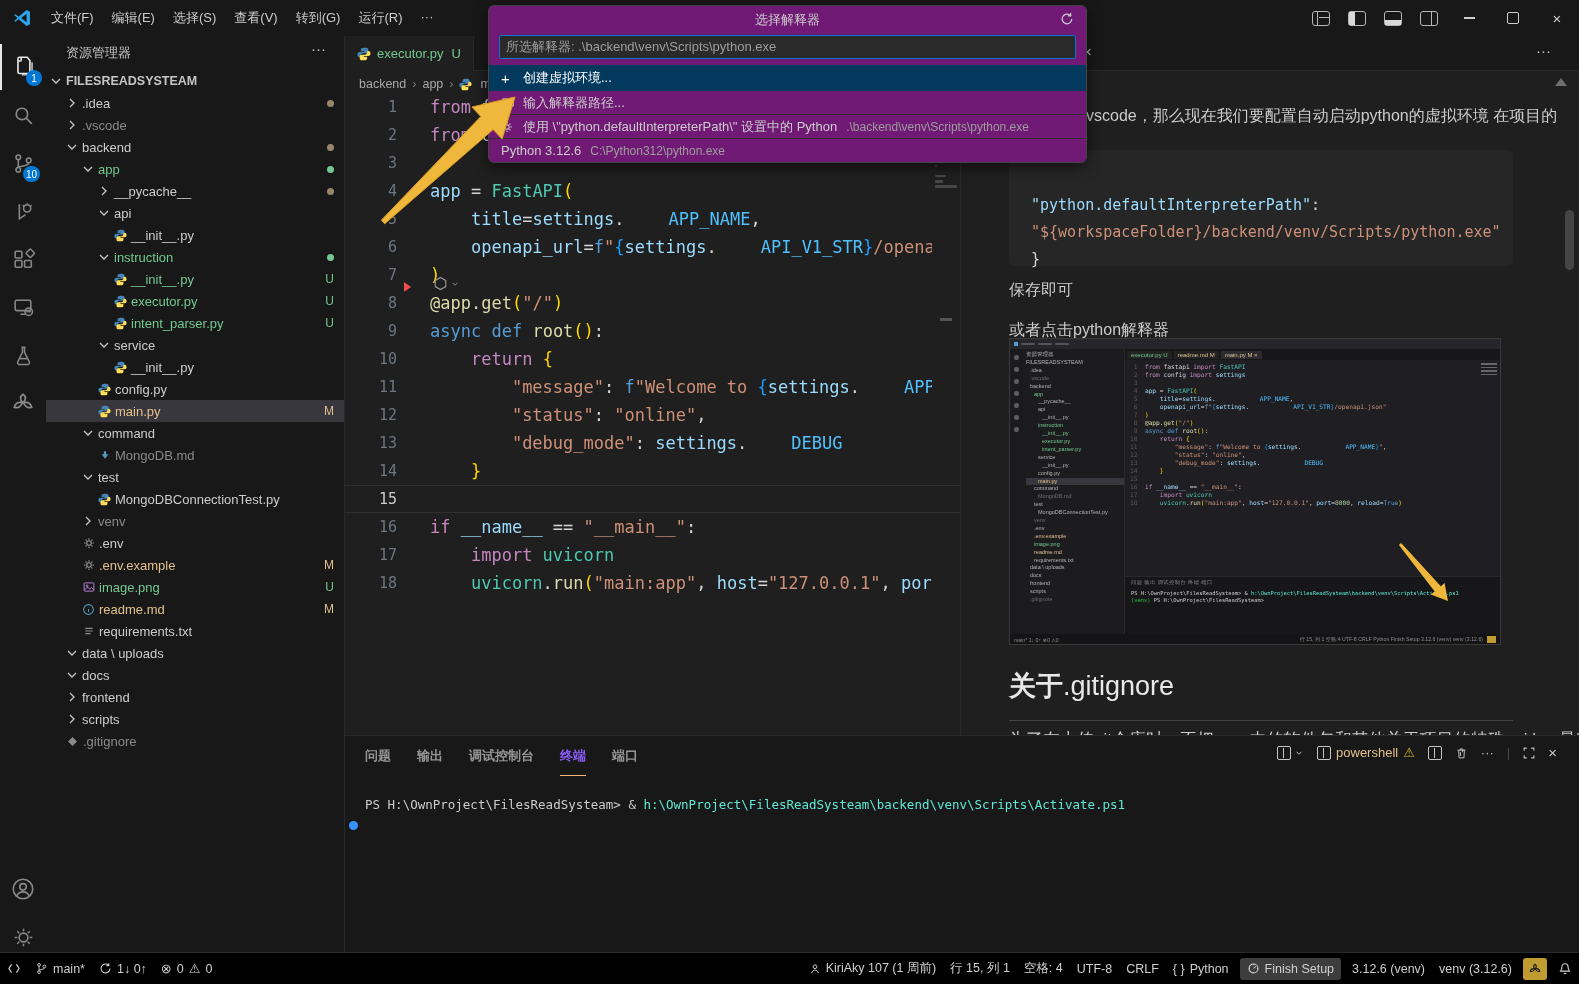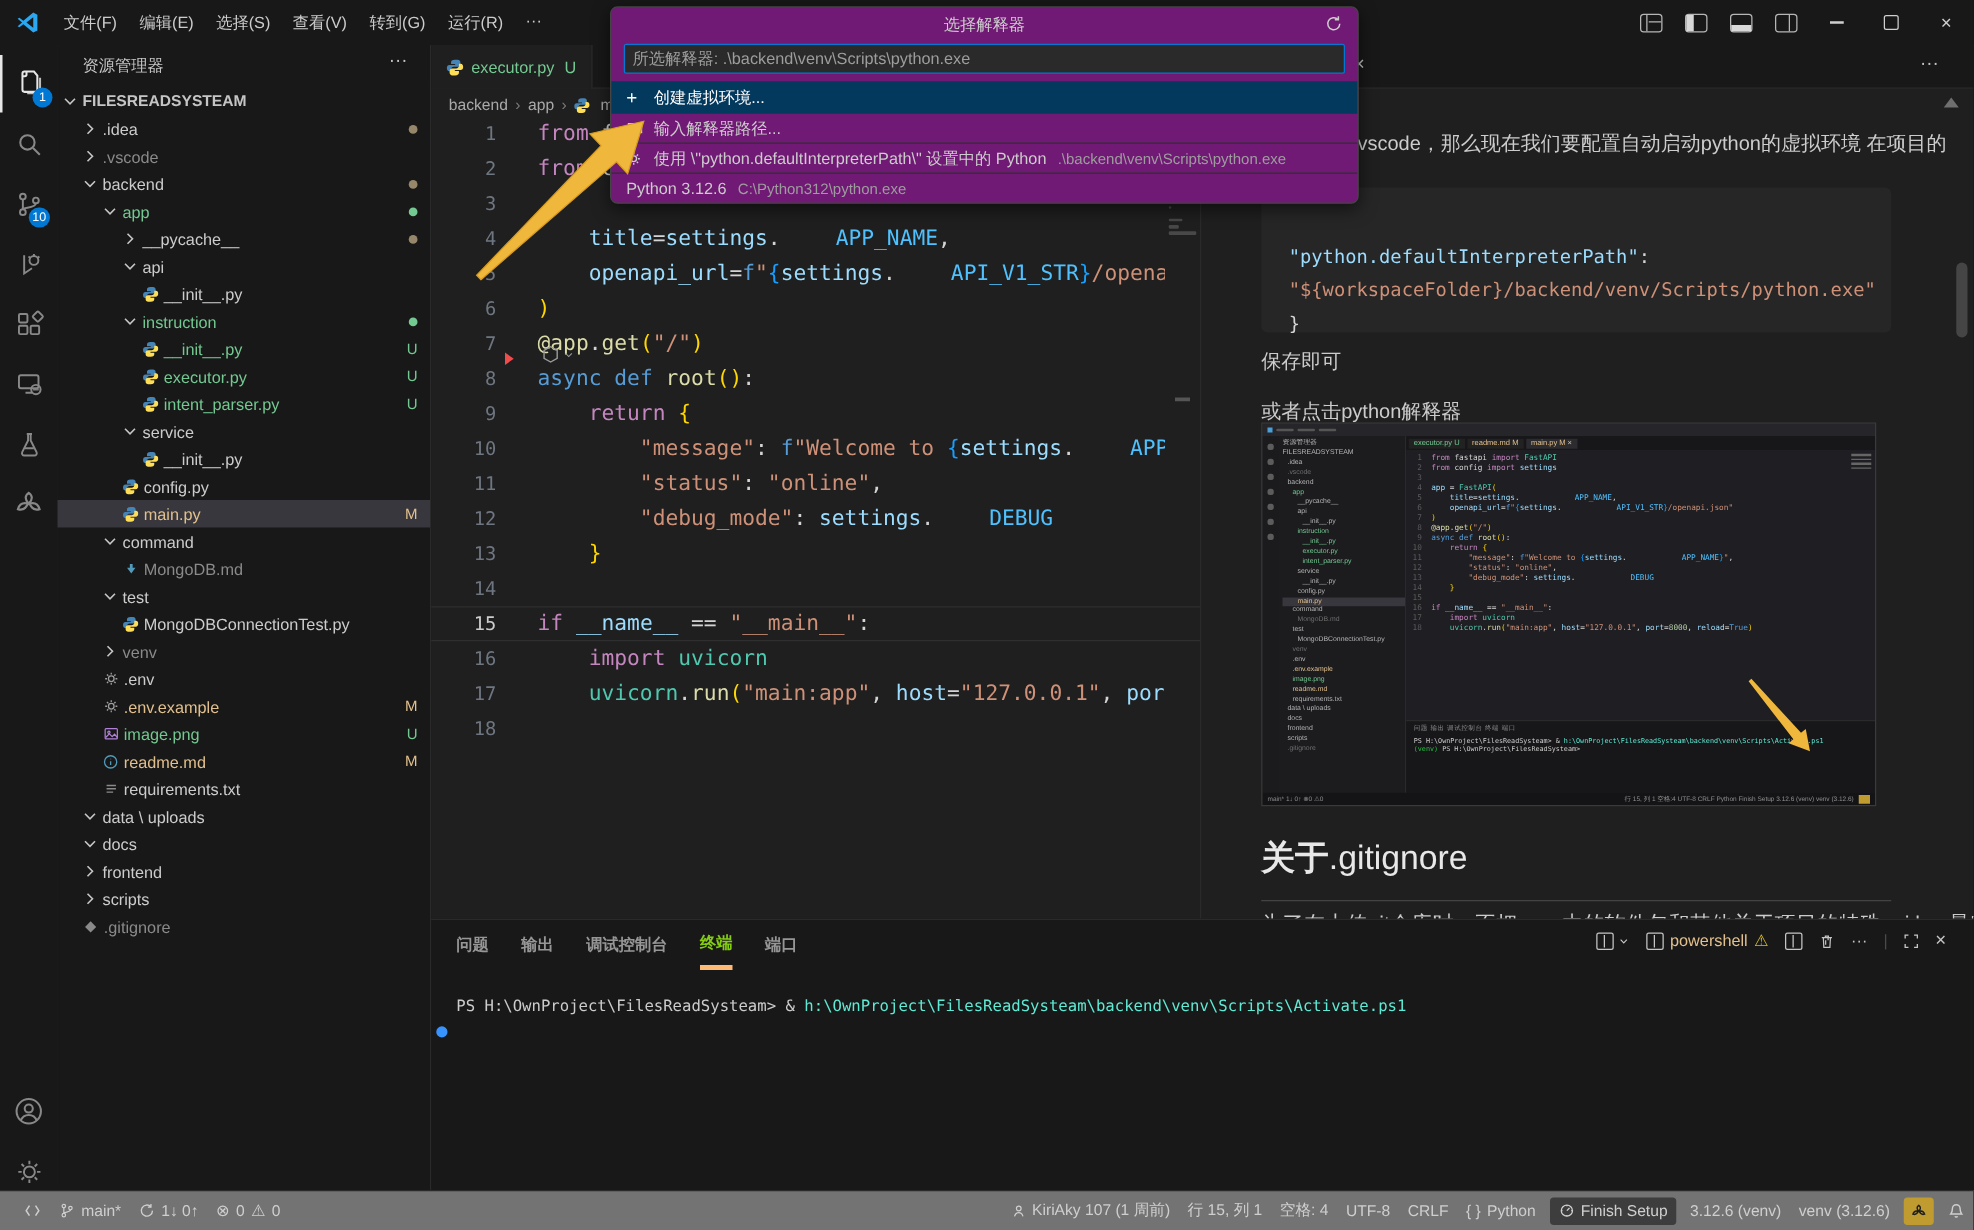--- a/index.html
+++ b/index.html
@@ -115,31 +115,31 @@
   #m-termtabs{font-size:5.2px;color:#8b8b8b;margin-bottom:4px;letter-spacing:.5px;}
   .m-tline{font-family:"DejaVu Sans Mono",monospace;font-size:5.4px;line-height:7.4px;white-space:nowrap;overflow:hidden;}
   #m-status{height:11px;background:#141416;display:flex;align-items:center;font-size:5.2px;color:#8f8f8f;padding:0 4px;gap:4px;}
   #m-status .sp{flex:1;}
   #m-status .olive{width:9px;height:7px;background:#bf9b30;}
 
   
   #panel{position:absolute;left:0;top:699px;width:1234px;height:217px;background:#181818;border-top:1px solid #2a2a2a;box-sizing:border-box;}
   #panel-tabs{position:absolute;left:20px;top:0;height:40px;display:flex;gap:26px;align-items:center;font-size:13px;color:#969696;font-weight:bold;}
   .ptab{height:40px;display:flex;align-items:center;box-sizing:border-box;}
-  .ptab.on{color:#84cc16;border-bottom:4px solid #fdba74;}
+  .ptab.on{color:#8b5cf6;border-bottom:1px solid #fdba74;}
   #panel-controls{position:absolute;right:22px;top:8px;display:flex;align-items:center;gap:13px;color:#c5c5c5;font-size:13px;}
   .ic-split{width:12px;height:12px;border:1.2px solid #c5c5c5;border-radius:2px;position:relative;}
   .ic-split:after{content:"";position:absolute;left:5px;top:1px;bottom:1px;width:1.2px;background:#c5c5c5;}
   .shell-name{color:#e2c08d;}
   .warn{color:#d7ba2a;font-size:13px;}
   #term-lines{position:absolute;left:20px;top:58px;font-family:"DejaVu Sans Mono",monospace;font-size:12.5px;line-height:22px;white-space:nowrap;}
   #term-dot{position:absolute;left:4px;top:85px;width:9px;height:9px;border-radius:50%;background:#3794ff;}
 
   
-  #statusbar{position:absolute;left:0;top:952px;width:1579px;height:32px;background:#737373;border-top:1px solid #2a2a2a;box-sizing:border-box;display:flex;align-items:center;font-size:12.5px;color:#cfcfcf;padding-left:12px;}
+  #statusbar{position:absolute;left:0;top:952px;width:1579px;height:32px;background:#000000;border-top:1px solid #2a2a2a;box-sizing:border-box;display:flex;align-items:center;font-size:12.5px;color:#cfcfcf;}
   .sb-item{display:flex;align-items:center;gap:5px;padding:0 7px;height:22px;white-space:nowrap;}
   #sb-right{margin-left:auto;display:flex;align-items:center;}
   .sb-setup{background:#3d3d3d;border-radius:3px;margin:0 4px;}
   .sb-olive{width:24px;height:22px;background:#bf9b30;border-radius:3px;display:flex;align-items:center;justify-content:center;margin:0 4px;}
 
   
   #quickpick{position:absolute;left:488px;top:5px;width:597px;background:#701a75;border:1px solid #454545;border-radius:6px;box-shadow:0 4px 14px rgba(0,0,0,.55);z-index:50;overflow:hidden;}
   #qp-title{height:27px;display:flex;align-items:center;justify-content:center;font-size:13px;color:#cccccc;position:relative;}
   #qp-refresh{position:absolute;right:12px;top:6px;color:#cccccc;}
   #qp-inputwrap{padding:2px 10px 6px 10px;}
@@ -585,20 +585,21 @@
           <div class="ln cur">15</div>
           <div class="ln">16</div>
           <div class="ln">17</div>
           <div class="ln">18</div>
         </div>
       <div id="curline"></div>
       <div id="codearea">
           <div class="cline"><span class="tk-kw">from</span><span class="tk-p"> fastapi </span><span class="tk-kw">import</span><span class="tk-cls"> FastAPI</span></div>
           <div class="cline"><span class="tk-kw">from</span><span class="tk-p"> config </span><span class="tk-kw">import</span><span class="tk-var"> settings</span></div>
           <div class="cline"></div>
+          <div class="cline"><span class="tk-var">app</span><span class="tk-p"> = </span><span class="tk-cls">FastAPI</span><span class="tk-py">(</span></div>
           <div class="cline"><span class="tk-p">    </span><span class="tk-var">title</span><span class="tk-p">=</span><span class="tk-var">settings</span><span class="tk-p">.</span><span class="tk-const">APP_NAME</span><span class="tk-p">,</span></div>
           <div class="cline"><span class="tk-p">    </span><span class="tk-var">openapi_url</span><span class="tk-p">=</span><span class="tk-kw2">f</span><span class="tk-str">"</span><span class="tk-pb">{</span><span class="tk-var">settings</span><span class="tk-p">.</span><span class="tk-const">API_V1_STR</span><span class="tk-pb">}</span><span class="tk-str">/openapi.json"</span></div>
           <div class="cline"><span class="tk-py">)</span></div>
           <div class="cline"><span class="tk-fn">@app</span><span class="tk-p">.</span><span class="tk-fn">get</span><span class="tk-py">(</span><span class="tk-str">"/"</span><span class="tk-py">)</span></div>
           <div class="cline"><span class="tk-kw2">async</span><span class="tk-p"> </span><span class="tk-kw2">def</span><span class="tk-p"> </span><span class="tk-fn">root</span><span class="tk-py">()</span><span class="tk-p">:</span></div>
           <div class="cline"><span class="tk-p">    </span><span class="tk-kw">return</span><span class="tk-p"> </span><span class="tk-py">{</span></div>
           <div class="cline"><span class="tk-p">        </span><span class="tk-str">"message"</span><span class="tk-p">: </span><span class="tk-kw2">f</span><span class="tk-str">"Welcome to </span><span class="tk-pb">{</span><span class="tk-var">settings</span><span class="tk-p">.</span><span class="tk-const">APP_NAME</span></div>
           <div class="cline"><span class="tk-p">        </span><span class="tk-str">"status"</span><span class="tk-p">: </span><span class="tk-str">"online"</span><span class="tk-p">,</span></div>
           <div class="cline"><span class="tk-p">        </span><span class="tk-str">"debug_mode"</span><span class="tk-p">: </span><span class="tk-var">settings</span><span class="tk-p">.</span><span class="tk-const">DEBUG</span></div>
           <div class="cline"><span class="tk-p">    </span><span class="tk-py">}</span></div>

